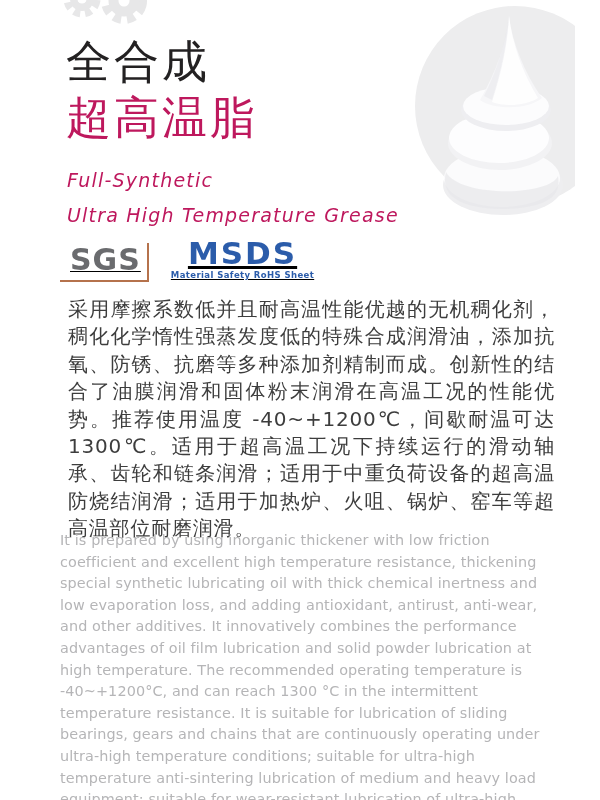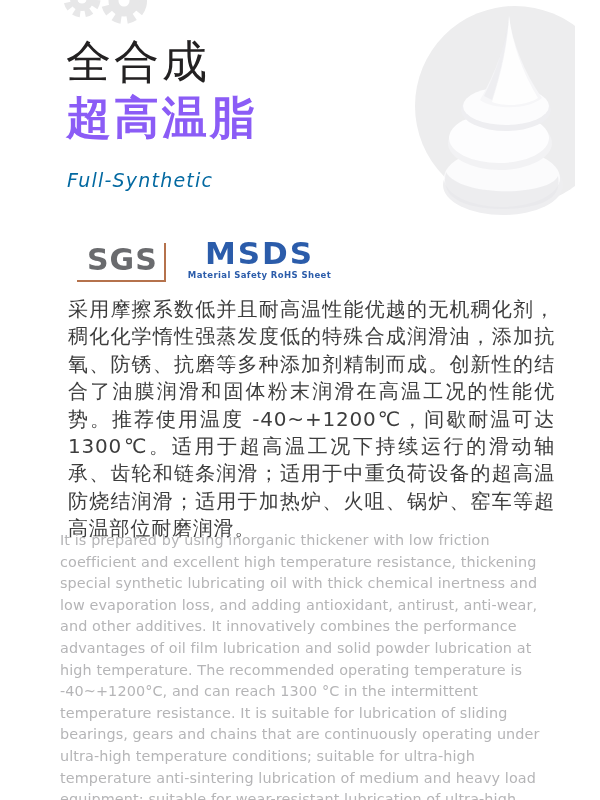--- a/index.html
+++ b/index.html
@@ -32,40 +32,41 @@
 
   .title-block { position: absolute; left: 66px; top: 34px; }
   .title-cn {
     font-size: 45px;
     line-height: 56px;
     font-weight: 500;
     letter-spacing: 3px;
     color: #232122;
   }
   .title-cn.red {
-    color: #8b5cf6;
-    font-weight: 700;
+    color: #be185d;
+    font-weight: 400;
     text-align: right;
   }
 
   .subtitle {
     position: absolute;
     left: 67px; top: 163px;
     font-size: 19px;
     line-height: 35px;
     font-style: italic;
     letter-spacing: 1.2px;
-    color: #0369a1;
+    color: #be185d;
   }
 
   .cert-row {
     position: absolute;
-    left: 77px; top: 238px;
+    left: 60px; top: 238px;
     display: flex;
     align-items: flex-end;
+    text-decoration: underline;
   }
   .cert-sgs {
     position: relative;
     padding: 0 6px 3px 10px;
     border-bottom: 2px solid #b5724c;
     border-right: 2px solid #b5724c;
   }
   .cert-sgs .sgs-text {
     font-size: 30px;
     font-weight: 700;
@@ -170,20 +171,21 @@
     </svg>
   </div>
 
   <div class="title-block">
     <div class="title-cn">全合成</div>
     <div class="title-cn red">超高温脂</div>
   </div>
 
   <div class="subtitle">
     <div>Full-Synthetic</div>
+    <div>Ultra High Temperature Grease</div>
   </div>
 
   <div class="cert-row">
     <div class="cert-sgs">
       <span class="sgs-text">SGS</span>
     </div>
     <div class="cert-msds">
       <div class="msds-text">MSDS</div>
       <div class="msds-sub">Material Safety RoHS Sheet</div>
     </div>

